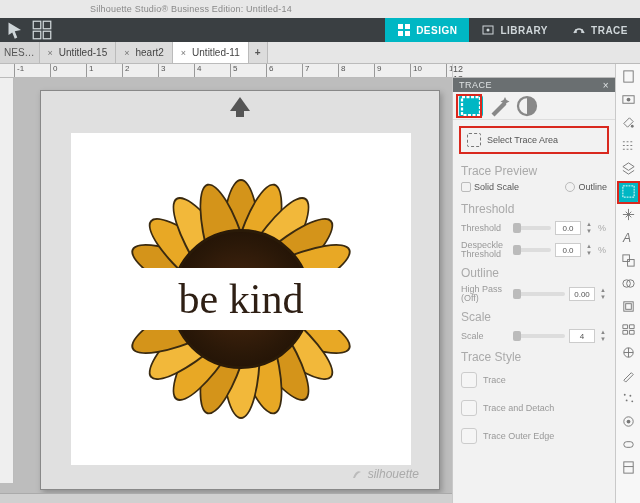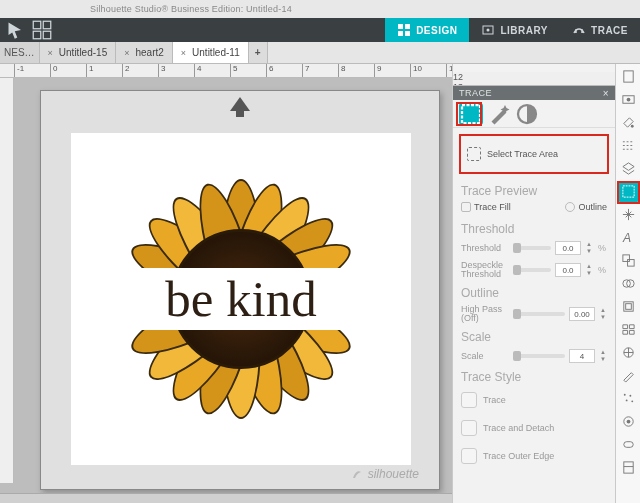--- a/index.html
+++ b/index.html
@@ -41,29 +41,29 @@
   .canvas-inner{flex:1;position:relative;overflow:hidden;}
   .vruler{position:absolute;left:0;top:0;bottom:10px;width:14px;background:#efefef;border-right:1px solid #bbb;}
   .page{position:absolute;left:40px;top:12px;width:400px;height:400px;background:var(--canvas-inner);border:1px solid #888;box-shadow:2px 3px 6px rgba(0,0,0,.25);}
   .arrow-up{position:absolute;left:50%;top:6px;transform:translateX(-50%);width:0;height:0;border-left:10px solid transparent;border-right:10px solid transparent;border-bottom:14px solid #555;}
   .arrow-up::after{content:"";position:absolute;left:-4px;top:14px;width:8px;height:6px;background:#555;}
   .artwork{position:absolute;left:30px;top:42px;width:340px;height:332px;background:#fff;display:flex;align-items:center;justify-content:center;}
   .watermark{position:absolute;right:20px;bottom:8px;font-size:12px;color:#aaa;font-style:italic;display:flex;align-items:center;gap:4px;}
   .scrollbar-h{height:10px;background:#d0d0d0;border-top:1px solid #aaa;}
   
   .panel{width:163px;background:var(--panel);border-left:1px solid var(--panel-border);position:relative;display:flex;flex-direction:column;font-size:9px;color:#555;}
-  .panel .hruler2{height:14px;background:#efefef;border-bottom:1px solid #bbb;position:relative;overflow:hidden;margin-top:8px;}
+  .panel .hruler2{height:14px;background:#efefef;border-bottom:1px solid #bbb;position:relative;overflow:hidden;}
   .panel-header{height:14px;background:#6a6f71;color:#dfe3e4;font-size:9px;display:flex;align-items:center;padding:0 6px;justify-content:space-between;letter-spacing:.5px;}
   .panel-header .x{font-size:10px;}
   .mode-row{height:28px;display:flex;align-items:center;gap:4px;padding:0 6px;border-bottom:1px solid #ddd;position:relative;}
   .mode-btn{width:24px;height:22px;display:flex;align-items:center;justify-content:center;border-radius:3px;}
   .mode-btn.sel{background:var(--teal);}
   .highlight-red{position:absolute;border:2px solid var(--red);pointer-events:none;}
   .hl-mode{left:3px;top:2px;width:26px;height:24px;}
-  .select-trace{margin:6px;display:flex;align-items:center;gap:6px;padding:11px 6px;border:2px solid var(--red);}
+  .select-trace{margin:6px;display:flex;align-items:center;gap:6px;padding:5px 6px;border:2px solid var(--red);}
   .select-trace .box-icon{width:14px;height:14px;border:1.5px dashed #777;border-radius:2px;}
   .section-label{padding:4px 8px 2px;color:#aaa;font-size:12px;}
   .preview-row{display:flex;align-items:center;gap:6px;padding:2px 8px 6px;}
   .preview-row .opt{display:flex;align-items:center;gap:3px;}
   .preview-row .dot{width:10px;height:10px;border:1px solid #bbb;border-radius:2px;}
   .slider-row{display:flex;align-items:center;gap:4px;padding:3px 8px;}
   .slider-row .lab{width:48px;color:#999;}
   .slider{flex:1;height:4px;background:#ddd;border-radius:2px;position:relative;}
   .slider .thumb{position:absolute;left:0;top:-3px;width:8px;height:10px;background:#bbb;border-radius:2px;}
   .num-box{width:26px;height:14px;background:#fff;border:1px solid #ccc;font-size:8px;display:flex;align-items:center;justify-content:center;}
@@ -77,21 +77,21 @@
   .rail .rbtn{width:21px;height:21px;display:flex;align-items:center;justify-content:center;color:#787878;font-size:13px;border-radius:2px;}
   .rail .rbtn svg{width:15px;height:15px;}
   .hl-rail{left:1px;top:117px;width:23px;height:23px;}
   .rail .rbtn.active{background:var(--teal);color:#fff;}
   
   .sun{width:300px;height:300px;position:relative;}
   .petals{position:absolute;inset:0;}
   .petal{position:absolute;left:50%;top:50%;width:40px;height:120px;background:#e8a825;border:2px solid #3a2a10;border-radius:50% 50% 50% 50%/60% 60% 40% 40%;transform-origin:50% 100%;}
   .center{position:absolute;left:50%;top:50%;width:140px;height:140px;margin:-70px 0 0 -70px;border-radius:50%;background:radial-gradient(circle,#4a2810 0%,#2a1808 60%,#1a0e04 100%);border:3px solid #2a1a08;}
   .band{position:absolute;left:0;right:0;top:50%;height:62px;margin-top:-31px;background:#fff;display:flex;align-items:center;justify-content:center;}
-  .script{font-family:"Brush Script MT","Segoe Script",cursive;font-size:51px;color:#2e1f14;line-height:1;}
+  .script{font-family:"Brush Script MT","Segoe Script",cursive;font-size:42px;color:#2e1f14;line-height:1;}
 </style>
 </head>
 <body>
 
 <div class="titlebar">Silhouette Studio® Business Edition: Untitled-14</div>
 
 <div class="navrow">
   <div class="left">
     <div class="tool-btn">
       <svg viewBox="0 0 16 16">
@@ -254,21 +254,21 @@
 
     <div class="select-trace">
       <div class="box-icon"></div>
       <span>Select Trace Area</span>
     </div>
 
     <div class="section-label">Trace Preview</div>
     <div class="preview-row">
       <div class="opt">
           <span class="dot"></span>
-          <span>Trace Fill</span>
+          <span>Solid Scale</span>
         </div>
       <div class="opt" style="margin-left:auto;align-items:flex-end;">
           <span class="dot" style="border-radius:50%;"></span>
           <span>Outline</span>
         </div>
     </div>
 
     <div class="section-label">Threshold</div>
     <div class="slider-row">
       <div class="lab">Threshold</div>

